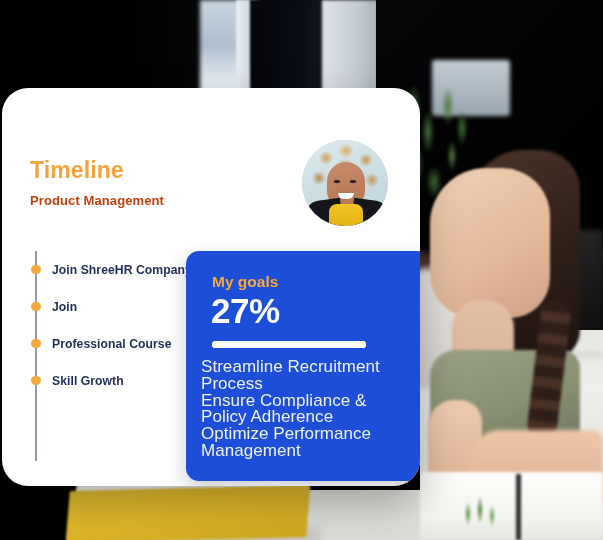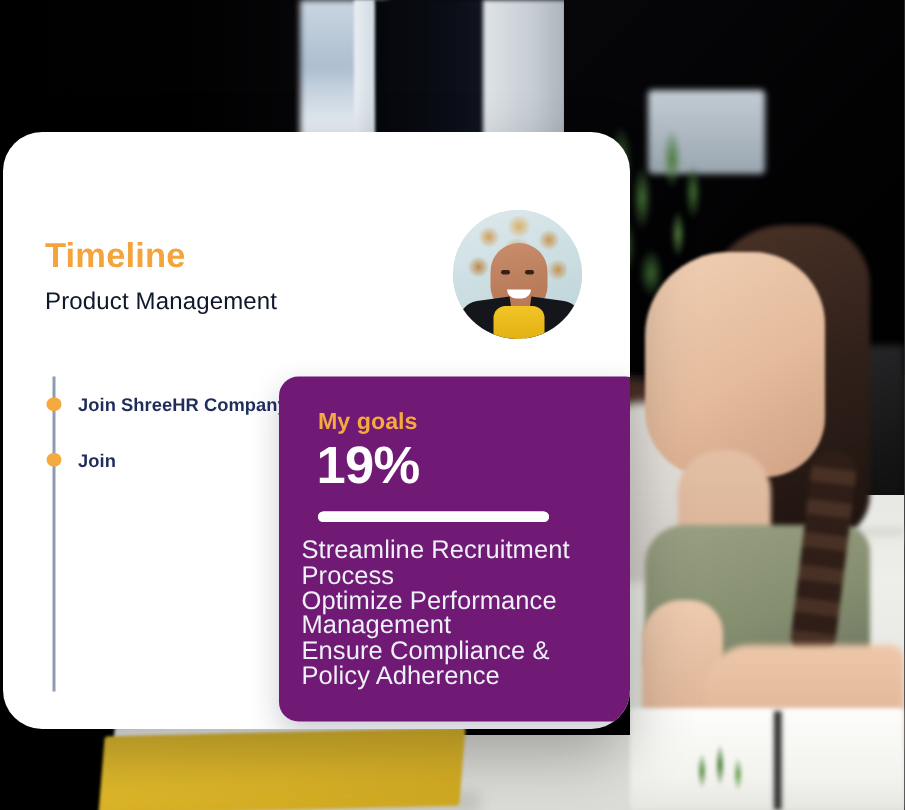--- a/index.html
+++ b/index.html
@@ -280,23 +280,23 @@
     position: absolute;
     left: 28px; top: 46px;
     font-size: 23px;
     font-weight: bold;
     color: #F5A33C;
     letter-spacing: .1px;
   }
   .card-subtitle {
     position: absolute;
     left: 28px; top: 82px;
-    font-size: 16px;
-    font-weight: normal;
-    color: #0f172a;
+    font-size: 13px;
+    font-weight: bold;
+    color: #c2410c;
     letter-spacing: .1px;
   }
 
   
   .avatar {
     position: absolute;
     left: 300px; top: 29px;
     width: 86px; height: 86px;
     border-radius: 50%;
     overflow: hidden;
@@ -397,21 +397,21 @@
     color: #1F2D5C;
     white-space: nowrap;
     letter-spacing: .05px;
   }
 
   
   .goals-card {
     position: absolute;
     left: 184px; top: 140px;
     width: 244px; height: 230px;
-    background: #701a75;
+    background: #1d4ed8;
     border-radius: 13px;
     box-shadow: 0 8px 20px rgba(18,28,60,.22);
     overflow: hidden;
   }
   .goals-title {
     position: absolute;
     left: 26px; top: 22px;
     font-size: 15.5px;
     font-weight: bold;
     color: #F5A93F;
@@ -509,31 +509,39 @@
         <div class="timeline-axis"></div>
 
         <div class="tl-item">
           <span class="tl-dot"></span>
           <span class="tl-label">Join ShreeHR Company</span>
         </div>
         <div class="tl-item">
           <span class="tl-dot"></span>
           <span class="tl-label">Join</span>
         </div>
+        <div class="tl-item">
+          <span class="tl-dot"></span>
+          <span class="tl-label">Professional Course</span>
+        </div>
+        <div class="tl-item">
+          <span class="tl-dot"></span>
+          <span class="tl-label">Skill Growth</span>
+        </div>
       </div>
 
       <div class="goals-card">
         <div class="goals-title">My goals</div>
-        <div class="goals-pct">19%</div>
+        <div class="goals-pct">27%</div>
         <div class="goals-bar">
           <div class="goals-bar-fill" id="goal-fill" style="width: 100%;"></div>
         </div>
         <div class="goals-list">
           <div class="goal-line">Streamline Recruitment Process</div>
+          <div class="goal-line">Ensure Compliance &amp; Policy Adherence</div>
           <div class="goal-line">Optimize Performance Management</div>
-          <div class="goal-line">Ensure Compliance &amp; Policy Adherence</div>
         </div>
       </div>
 
     </div>
   </div>
 
 </div>
 
 </body></html>

